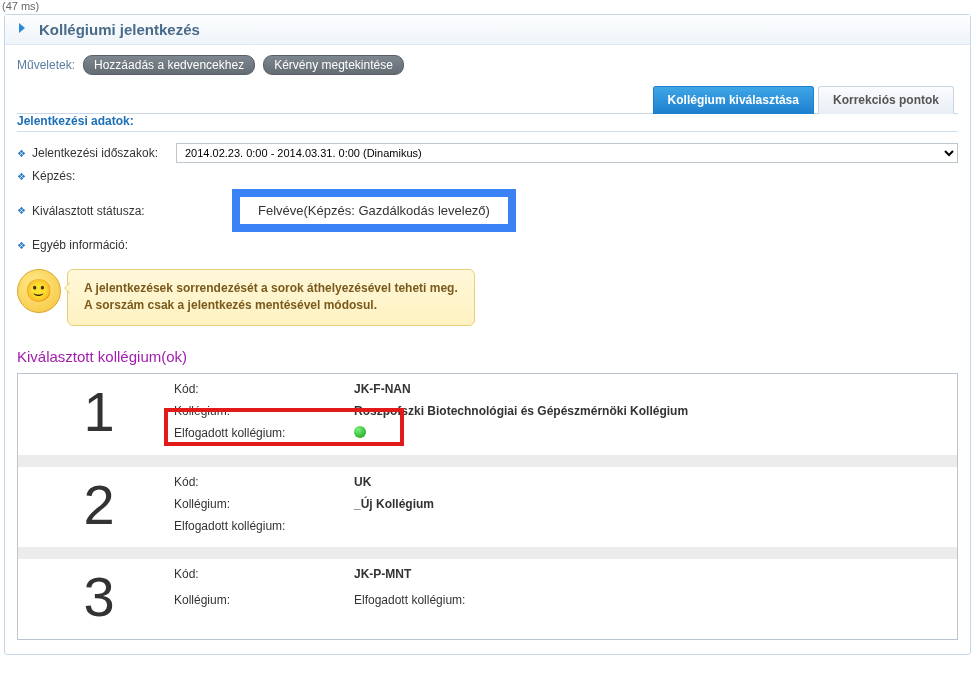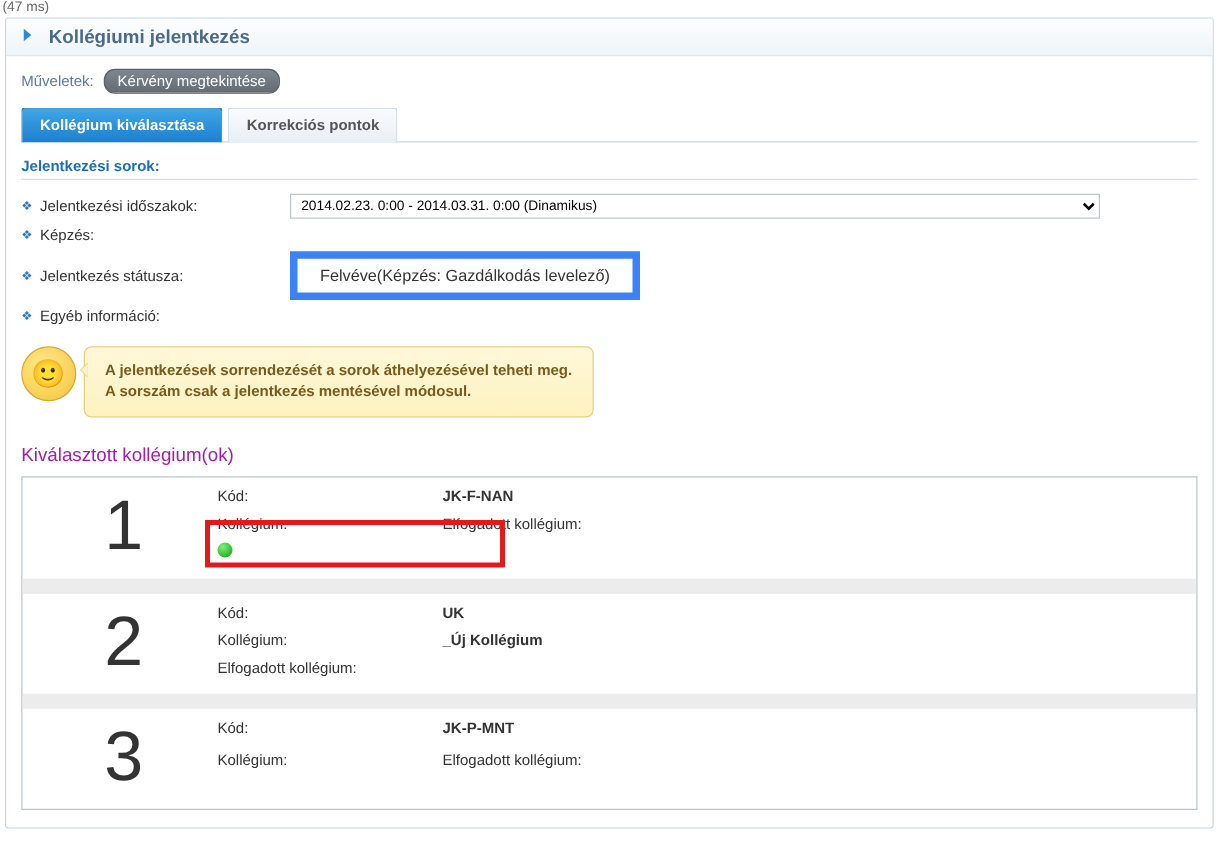--- a/index.html
+++ b/index.html
@@ -10,33 +10,33 @@
   .panel { border: 1px solid #c5d6e8; border-radius: 3px; margin: 2px 4px 0 4px; background: #fff; }
   .panel-header { display: flex; padding: 6px 10px; background: linear-gradient(#fdfefe,#eef4f9); border-bottom: 1px solid #dbe7f2; }
   .panel-header .chev { width: 14px; height: 14px; margin-right: 10px; display:flex; align-items:center; justify-content:center;}
   .panel-header .title { font-size: 15px; font-weight: bold; color: #4a6a8a; }
   .panel-body { padding: 10px 12px 14px 12px; }
 
   .actions-row { display:flex; align-items:center; gap: 8px; margin-bottom: 10px; flex-wrap: wrap;}
   .actions-label { color: #5b7ca1; font-size: 12px; }
   .pill-btn { background: linear-gradient(#7e8790,#636b73); color:#fff; border:1px solid #5a6067; border-radius: 9px; padding: 2px 10px; font-size: 12px; cursor:pointer; }
 
-  .tabs { display:flex; border-bottom: 1px solid #c9d7e4; margin-bottom: 12px;}
+  .tabs { display:flex; border-bottom: 1px solid #c9d7e4;  justify-content: flex-end;}
   .tab { padding: 6px 14px 7px 14px; border:1px solid #c9d7e4; border-bottom:none; background: linear-gradient(#fafcfe,#e8eef5); margin-right:4px; border-radius:3px 3px 0 0; font-weight:bold; color:#555; cursor:pointer; position:relative; top:1px;}
   .tab.active { background: linear-gradient(#3fa6e6,#1c7fcf); color:#fff; border-color:#1c7fcf; }
 
   .section-title { color:#1c6fb7; font-weight:bold; font-size:12px; border-bottom:1px solid #cfe0ef; padding-bottom:3px; margin-bottom:8px;}
 
   .meta-row { display:flex; align-items:center; padding:3px 0; }
   .meta-row .bullet { color:#2a7ac2; font-size:10px; margin-right:6px; }
   .meta-row .label { width: 200px; color:#333; }
   .meta-row .value { flex:1; }
-  .dropdown { width: 648px; border:1px solid #bfc7ce; font-size:11px; padding:2px 4px; background:#fff; }
+  .dropdown { width: 782px; border:1px solid #bfc7ce; font-size:11px; padding:2px 4px; background:#fff; }
 
-  .highlight-red { border: 6px solid #3b82f6; display:inline-block; padding: 6px 18px; }
+  .highlight-red { border: 8px solid #3b82f6; display:inline-block; padding: 6px 18px; }
   .status-text { font-weight: normal; font-size: 13px; }
 
   .tip-box { display:flex; align-items:flex-start; margin:14px 0 22px 0; }
   .tip-icon { width:44px; height:44px; border-radius:50%; background: radial-gradient(circle at 40% 35%, #ffe98a, #f6c43a); border:1px solid #d9a72b; display:flex; align-items:center; justify-content:center; font-size:22px; margin-right:6px;}
   .tip-bubble { position:relative; background: linear-gradient(#fff7d9,#fef2c1); border:1px solid #e7cf7c; border-radius:6px; padding:10px 16px; color:#7a5a1c; font-weight:bold; font-size:12px; line-height:1.45; }
   .tip-bubble::before { content:""; position:absolute; left:-10px; top:12px; border:6px solid transparent; border-right-color:#e7cf7c;}
   .tip-bubble::after { content:""; position:absolute; left:-8px; top:13px; border:5px solid transparent; border-right-color:#fef4c8;}
 
   .sub-heading { font-size:15px; color:#a21caf; margin: 6px 0 8px 0; }
 
@@ -66,49 +66,50 @@
             <path d="M3 1 L9 6 L3 11 Z" fill="#2a8ad4"></path>
           </svg>
       </span>
       <span class="title">Kollégiumi jelentkezés</span>
     </div>
 
     <div class="panel-body">
 
       <div class="actions-row">
         <span class="actions-label">Műveletek:</span>
+        <button class="pill-btn">Hozzáadás a kedvencekhez</button>
         <button class="pill-btn">Kérvény megtekintése</button>
       </div>
 
       <div class="tabs">
         <div class="tab active">Kollégium kiválasztása</div>
         <div class="tab">Korrekciós pontok</div>
       </div>
 
-      <div class="section-title">Jelentkezési sorok:</div>
+      <div class="section-title">Jelentkezési adatok:</div>
 
       <div class="meta-row">
         <span class="bullet">❖</span>
         <span class="label">Jelentkezési időszakok:</span>
         <span class="value">
           <select class="dropdown">
             <option>2014.02.23. 0:00 - 2014.03.31. 0:00 (Dinamikus)</option>
           </select>
         </span>
       </div>
 
       <div class="meta-row">
         <span class="bullet">❖</span>
         <span class="label">Képzés:</span>
         <span class="value"></span>
       </div>
 
       <div class="meta-row">
         <span class="bullet">❖</span>
-        <span class="label">Jelentkezés státusza:</span>
+        <span class="label">Kiválasztott státusza:</span>
         <span class="value">
           <span class="highlight-red">
             <span class="status-text">Felvéve(Képzés: Gazdálkodás levelező)</span>
           </span>
         </span>
       </div>
 
       <div class="meta-row">
         <span class="bullet">❖</span>
         <span class="label">Egyéb információ:</span>
@@ -126,20 +127,21 @@
       <div class="sub-heading">Kiválasztott kollégium(ok)</div>
 
       <div class="choice-list">
 
         <div class="choice-item row-highlight">
           <div class="choice-grid">
             <div class="big-num">1</div>
             <div class="k-label">Kód:</div>
             <div class="k-value">JK-F-NAN</div>
             <div class="k-label">Kollégium:</div>
+            <div class="k-value">Roszpofszki Biotechnológiai és Gépészmérnöki Kollégium</div>
             <div class="k-label">Elfogadott kollégium:</div>
             <div class="k-value"><span class="green-dot"></span></div>
           </div>
           <div class="redbox"></div>
         </div>
 
         <div class="choice-item">
           <div class="choice-grid">
             <div class="big-num">2</div>
             <div class="k-label">Kód:</div>

